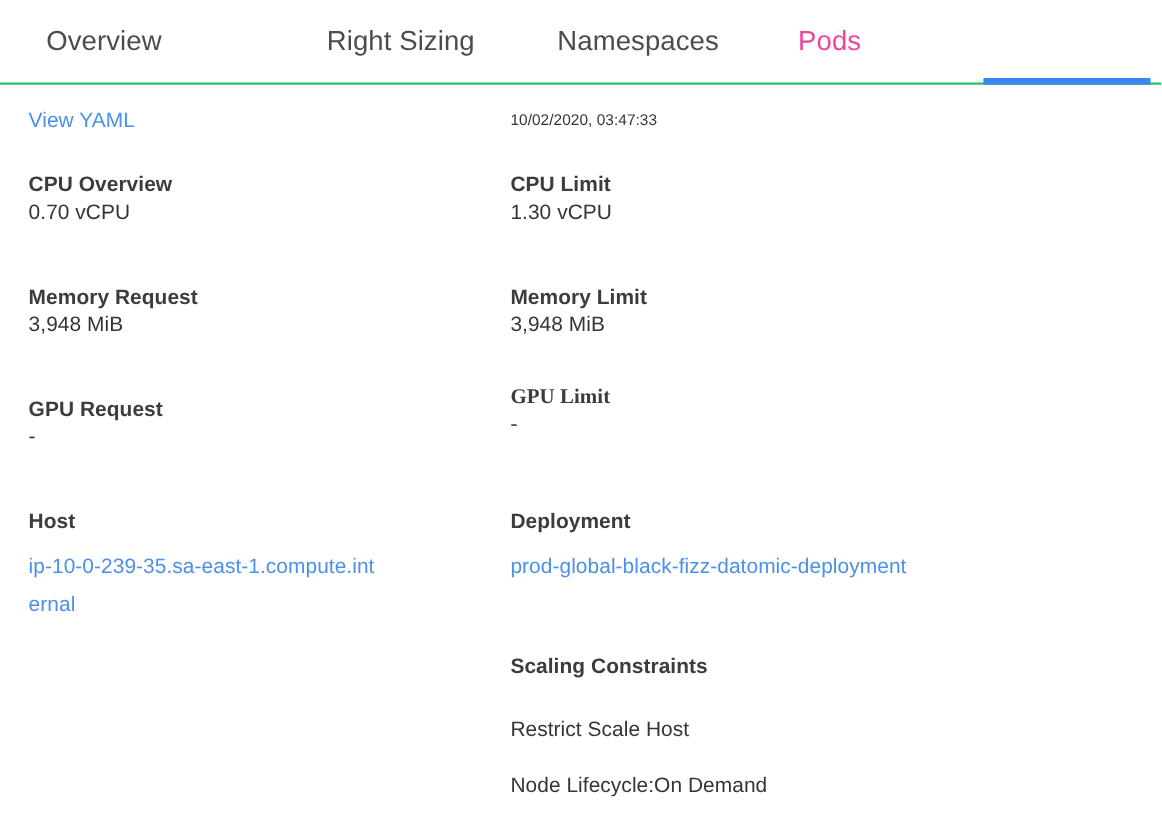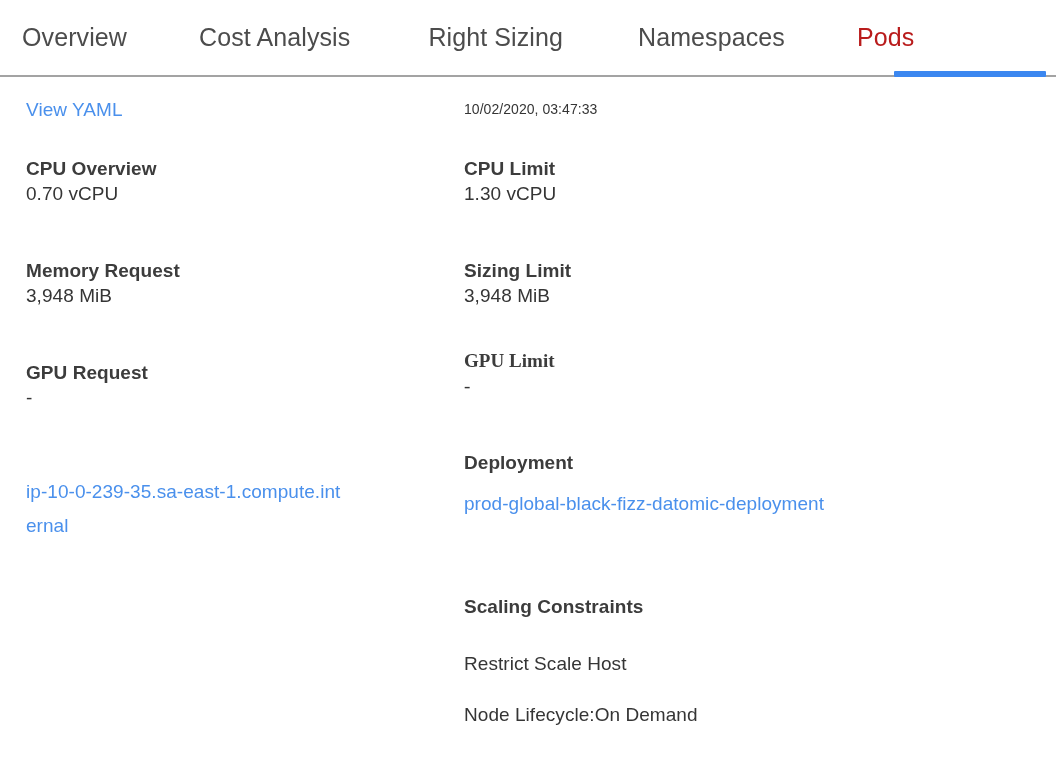--- a/index.html
+++ b/index.html
@@ -19,22 +19,23 @@
     height: 758px;
     background: #ffffff;
     overflow: hidden;
   }
 
   
   .tabbar {
     position: relative;
     height: 77px;
     width: 100%;
-    border-bottom: 2px solid #a3a3a3;
+    border-bottom: 2px solid #22c55e;
     background: #ffffff;
+    padding-left: 20px;
   }
 
   .tabbar-inner {
     display: flex;
     align-items: center;
     height: 100%;
     padding-left: 22px;
   }
 
   .tab {
@@ -53,21 +54,21 @@
     font-family: inherit;
     padding: 0;
   }
 
   .tab-spacer-1 { width: 72px; }
   .tab-spacer-2 { width: 78px; }
   .tab-spacer-3 { width: 75px; }
   .tab-spacer-4 { width: 72px; }
 
   .tab.active {
-    color: #b91c1c;
+    color: #ec4899;
   }
 
   .tab-underline {
     position: absolute;
     left: 894px;
     top: 71px;
     width: 152px;
     height: 6px;
     background: #3b87f0;
     border-radius: 1px;
@@ -146,35 +147,34 @@
   .slot-yaml   { top: 16px; }
   .slot-cpu    { top: 80px; }
   .slot-mem    { top: 182px; }
   .slot-gpu    { top: 284px; }
   .slot-host   { top: 386px; }
 
   .slot-date   { top: 20px; }
   .slot-cpul   { top: 80px; }
   .slot-meml   { top: 182px; }
   .slot-gpul   { top: 272px; font-family: Liberation Serif, serif; }
-  .slot-deploy { top: 374px; }
+  .slot-deploy { top: 386px; }
   .slot-scale  { top: 518px; }
   .slot-c1     { top: 575px; }
   .slot-c2     { top: 626px; }
 </style>
 </head>
 <body>
 
 <div class="app">
 
   <div class="tabbar">
     <div class="tabbar-inner">
       <button class="tab">Overview</button>
       <span class="tab-spacer-1"></span>
-      <button class="tab">Cost Analysis</button>
       <span class="tab-spacer-2"></span>
       <button class="tab">Right Sizing</button>
       <span class="tab-spacer-3"></span>
       <button class="tab">Namespaces</button>
       <span class="tab-spacer-4"></span>
       <button class="tab active">Pods</button>
     </div>
     <div class="tab-underline"></div>
   </div>
 
@@ -195,38 +195,39 @@
         <div class="field-label">Memory Request</div>
         <div class="field-value">3,948 MiB</div>
       </div>
 
       <div class="field slot-gpu">
         <div class="field-label">GPU Request</div>
         <div class="field-value">-</div>
       </div>
 
       <div class="field slot-host">
+        <div class="field-label">Host</div>
         <a class="link wrapped">ip-10-0-239-35.sa-east-1.compute.internal</a>
       </div>
 
     </div>
 
     <div class="col col-right">
 
       <div class="field slot-date">
         <div class="timestamp">10/02/2020, 03:47:33</div>
       </div>
 
       <div class="field slot-cpul">
         <div class="field-label">CPU Limit</div>
         <div class="field-value">1.30 vCPU</div>
       </div>
 
       <div class="field slot-meml">
-        <div class="field-label">Sizing Limit</div>
+        <div class="field-label">Memory Limit</div>
         <div class="field-value">3,948 MiB</div>
       </div>
 
       <div class="field slot-gpul">
         <div class="field-label">GPU Limit</div>
         <div class="field-value">-</div>
       </div>
 
       <div class="field slot-deploy">
         <div class="field-label">Deployment</div>

